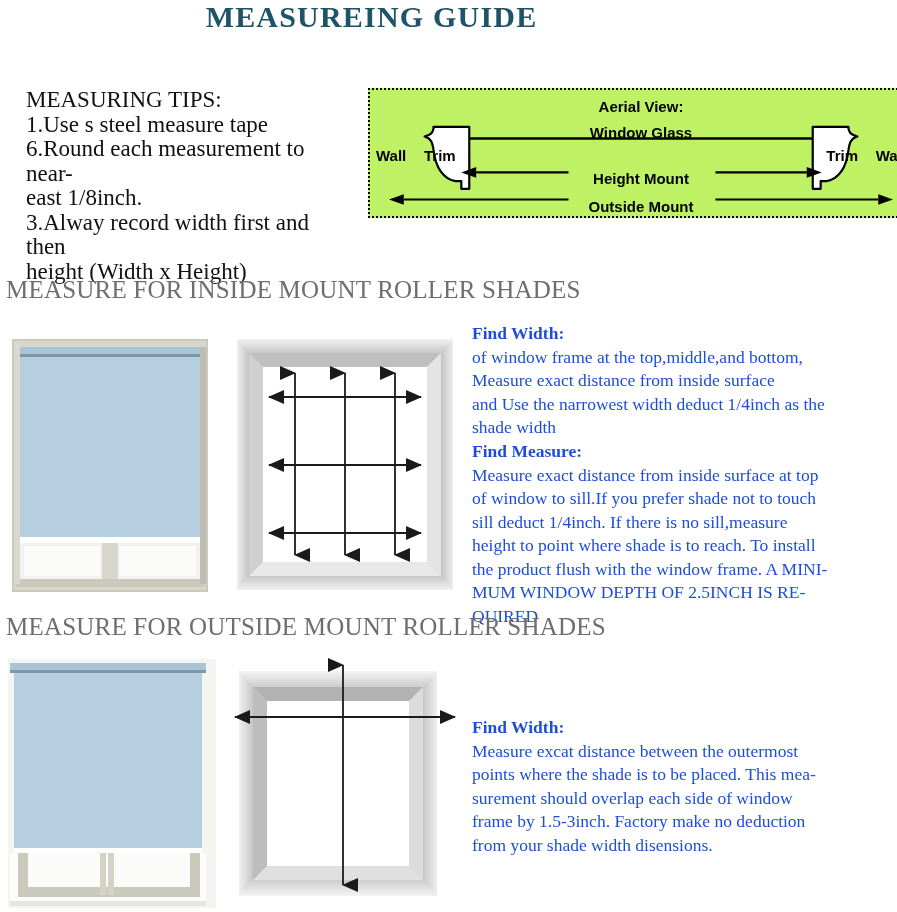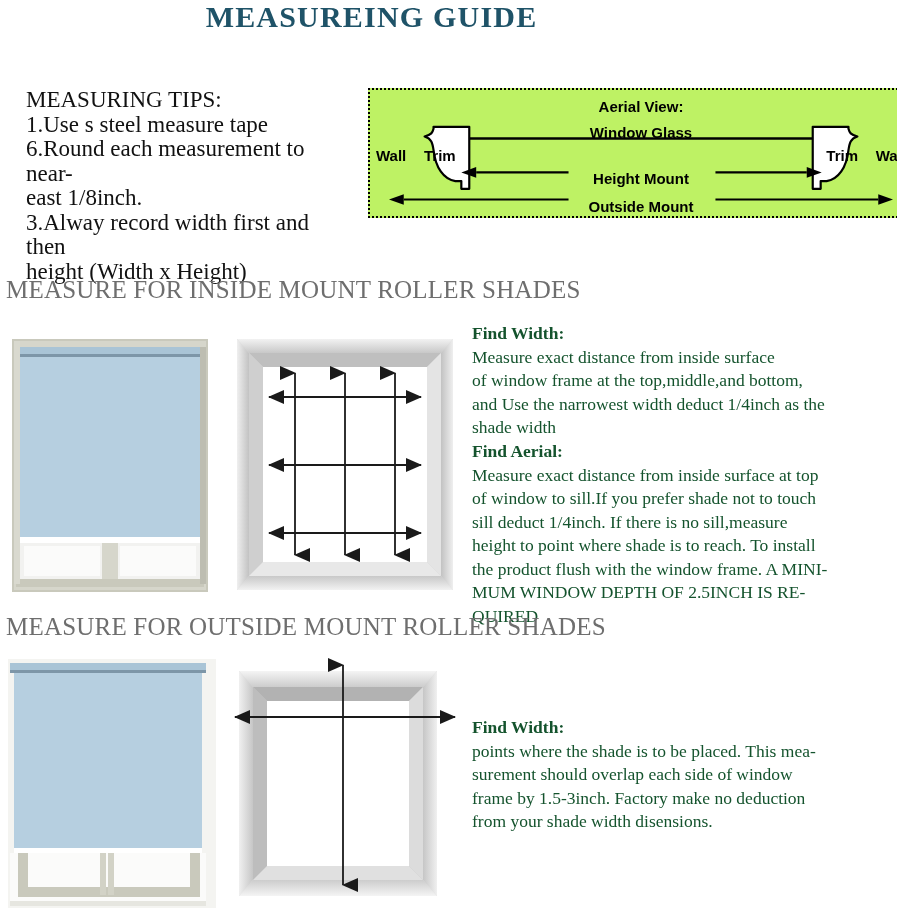--- a/index.html
+++ b/index.html
@@ -97,21 +97,21 @@
   #frame-inside   { left: 231px; top: 333px; width: 228px; height: 263px; }
   #shade-outside  { left: 4px;   top: 655px; width: 216px; height: 257px; }
   #frame-outside  { left: 231px; top: 655px; width: 230px; height: 257px; }
   .illus svg { display: block; width: 100%; height: 100%; }
 
   
   .instr {
     position: absolute;
     font-size: 17.5px;
     line-height: 23.5px;
-    color: #14532d;
+    color: #1d4ed8;
   }
   .instr .instr-title {
     display: block;
     font-weight: bold;
   }
   .instr .instr-line { display: block; }
   #instr-inside-width  { left: 472px; top: 322px; width: 418px; }
   #instr-inside-height { left: 472px; top: 440px; width: 418px; }
   #instr-outside-width { left: 472px; top: 716px; width: 418px; }
 </style>
@@ -254,28 +254,28 @@
     <line x1="164" y1="40" x2="164" y2="222" stroke="#1a1a1a" stroke-width="1.8" marker-start="url(#aUp)" marker-end="url(#aDn)"></line>
 
     <line x1="38" y1="64" x2="190" y2="64" stroke="#1a1a1a" stroke-width="1.8" marker-start="url(#aLf)" marker-end="url(#aRt)"></line>
     <line x1="38" y1="132" x2="190" y2="132" stroke="#1a1a1a" stroke-width="1.8" marker-start="url(#aLf)" marker-end="url(#aRt)"></line>
     <line x1="38" y1="200" x2="190" y2="200" stroke="#1a1a1a" stroke-width="1.8" marker-start="url(#aLf)" marker-end="url(#aRt)"></line>
   </svg>
 </div>
 
 <div class="instr" id="instr-inside-width">
   <span class="instr-title">Find Width:</span>
+  <span class="instr-line">of window frame at the top,middle,and bottom,</span>
   <span class="instr-line">Measure exact distance from inside surface</span>
-  <span class="instr-line">of window frame at the top,middle,and bottom,</span>
   <span class="instr-line">and Use the narrowest width deduct 1/4inch as the</span>
   <span class="instr-line">shade width</span>
 </div>
 
 <div class="instr" id="instr-inside-height">
-  <span class="instr-title">Find Aerial:</span>
+  <span class="instr-title">Find Measure:</span>
   <span class="instr-line">Measure exact distance from inside surface at top</span>
   <span class="instr-line">of window to sill.If you prefer shade not to touch</span>
   <span class="instr-line">sill deduct 1/4inch. If there is no sill,measure</span>
   <span class="instr-line">height to point where shade is to reach. To install</span>
   <span class="instr-line">the product flush with the window frame. A MINI-</span>
   <span class="instr-line">MUM WINDOW DEPTH OF 2.5INCH IS RE-</span>
   <span class="instr-line">QUIRED</span>
 </div>
 
 <div class="section-heading" id="heading-outside">MEASURE FOR OUTSIDE MOUNT ROLLER SHADES</div>
@@ -353,17 +353,18 @@
     <rect x="36" y="46" width="142" height="165" fill="#ffffff"></rect>
 
     <line x1="112" y1="10" x2="112" y2="230" stroke="#1a1a1a" stroke-width="1.8" marker-start="url(#bUp)" marker-end="url(#bDn)"></line>
 
     <line x1="4" y1="62" x2="224" y2="62" stroke="#1a1a1a" stroke-width="1.8" marker-start="url(#bLf)" marker-end="url(#bRt)"></line>
   </svg>
 </div>
 
 <div class="instr" id="instr-outside-width">
   <span class="instr-title">Find Width:</span>
+  <span class="instr-line">Measure excat distance between the outermost</span>
   <span class="instr-line">points where the shade is to be placed. This mea-</span>
   <span class="instr-line">surement should overlap each side of window</span>
   <span class="instr-line">frame by 1.5-3inch. Factory make no deduction</span>
   <span class="instr-line">from your shade width disensions.</span>
 </div>
 
 </body></html>

